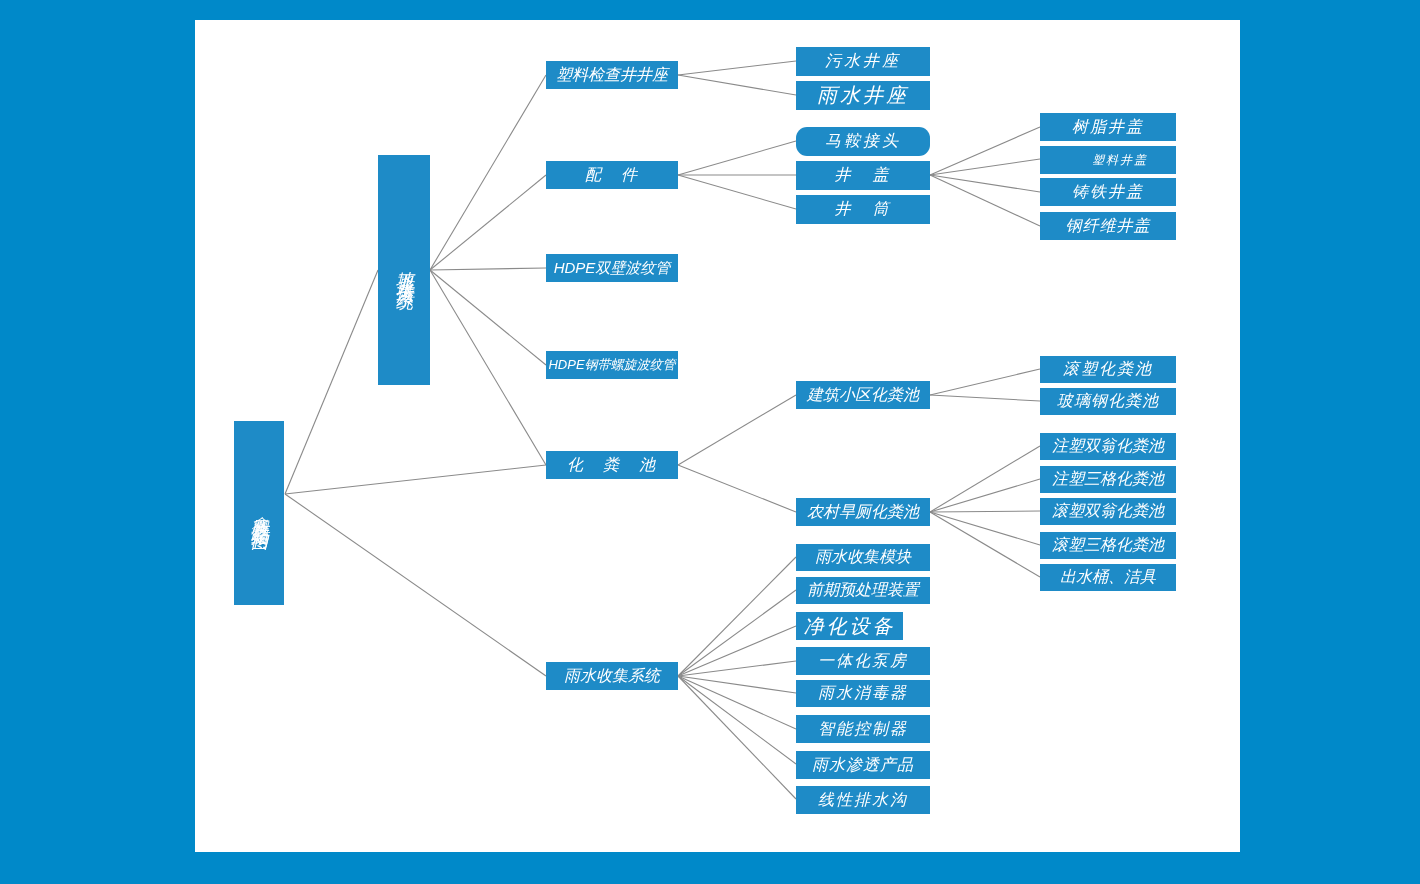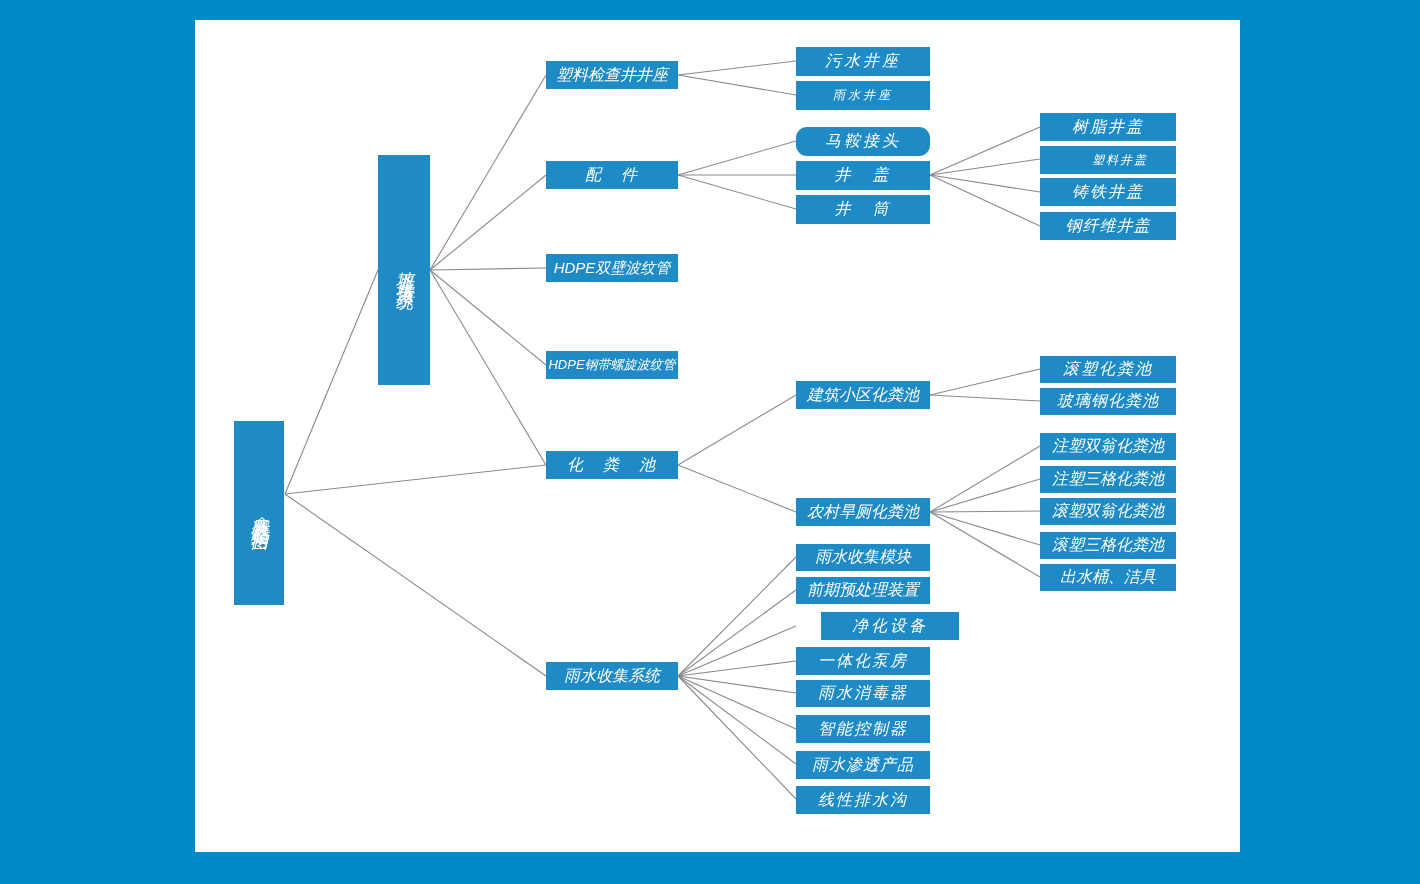--- a/index.html
+++ b/index.html
@@ -122,21 +122,21 @@
   <div class="node" style="left:546px; top:254px; width:132px; height:28px; font-size:15px;">HDPE双壁波纹管</div>
 
   <div class="node" style="left:546px; top:351px; width:132px; height:28px; font-size:13px;">HDPE钢带螺旋波纹管</div>
 
   <div class="node" style="left:546px; top:451px; width:132px; height:28px; font-size:16px; letter-spacing:2px;">化　粪　池</div>
 
   <div class="node" style="left:546px; top:662px; width:132px; height:28px; font-size:16px;">雨水收集系统</div>
 
   <div class="node" style="left:796px; top:47px; width:134px; height:29px; font-size:16px; letter-spacing:3px;">污水井座</div>
 
-  <div class="node" style="left:796px; top:81px; width:134px; height:29px; font-size:12px; letter-spacing:3px;">雨水井座</div>
+  <div class="node" style="left:796px; top:81px; width:134px; height:29px; font-size:20px; letter-spacing:3px;">雨水井座</div>
 
   <div class="node" style="left:796px; top:127px; width:134px; height:29px; font-size:16px; letter-spacing:3px;border-radius:11px;">马鞍接头</div>
 
   <div class="node" style="left:796px; top:161px; width:134px; height:29px; font-size:16px; letter-spacing:3px;">井　盖</div>
 
   <div class="node" style="left:796px; top:195px; width:134px; height:29px; font-size:16px; letter-spacing:3px;text-align:center;">井　筒</div>
 
   <div class="node" style="left:1040px; top:113px; width:136px; height:28px; font-size:16px; letter-spacing:2px;">树脂井盖</div>
 
   <div class="node" style="left:1040px; top:146px; width:136px; height:28px; font-size:12px; letter-spacing:2px;padding-left:24px;">塑料井盖</div>
@@ -160,21 +160,21 @@
   <div class="node" style="left:1040px; top:498px; width:136px; height:27px; font-size:16px;">滚塑双翁化粪池</div>
 
   <div class="node" style="left:1040px; top:532px; width:136px; height:27px; font-size:16px;">滚塑三格化粪池</div>
 
   <div class="node" style="left:1040px; top:564px; width:136px; height:27px; font-size:16px;">出水桶、洁具</div>
 
   <div class="node" style="left:796px; top:544px; width:134px; height:27px; font-size:16px;">雨水收集模块</div>
 
   <div class="node" style="left:796px; top:577px; width:134px; height:27px; font-size:16px;">前期预处理装置</div>
 
-  <div class="node" style="left:796px; top:612px; width:138px; height:28px; font-size:16px; letter-spacing:3px;margin-left:25px;">净化设备</div>
+  <div class="node" style="left:796px; top:612px; width:107px; height:28px; font-size:20px; letter-spacing:3px;">净化设备</div>
 
   <div class="node" style="left:796px; top:647px; width:134px; height:28px; font-size:16px; letter-spacing:2px;">一体化泵房</div>
 
   <div class="node" style="left:796px; top:680px; width:134px; height:27px; font-size:16px; letter-spacing:2px;">雨水消毒器</div>
 
   <div class="node" style="left:796px; top:715px; width:134px; height:28px; font-size:16px; letter-spacing:2px;">智能控制器</div>
 
   <div class="node" style="left:796px; top:751px; width:134px; height:28px; font-size:16px; letter-spacing:1px;">雨水渗透产品</div>
 
   <div class="node" style="left:796px; top:786px; width:134px; height:28px; font-size:16px; letter-spacing:2px;">线性排水沟</div>

